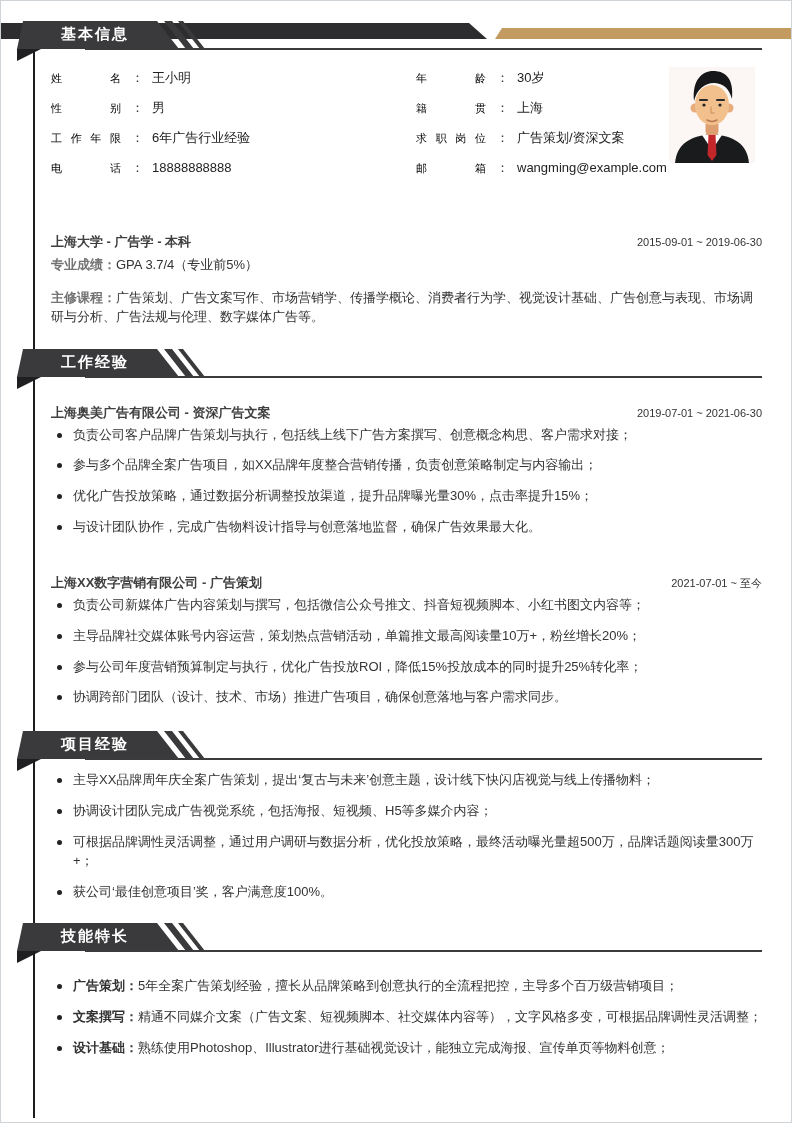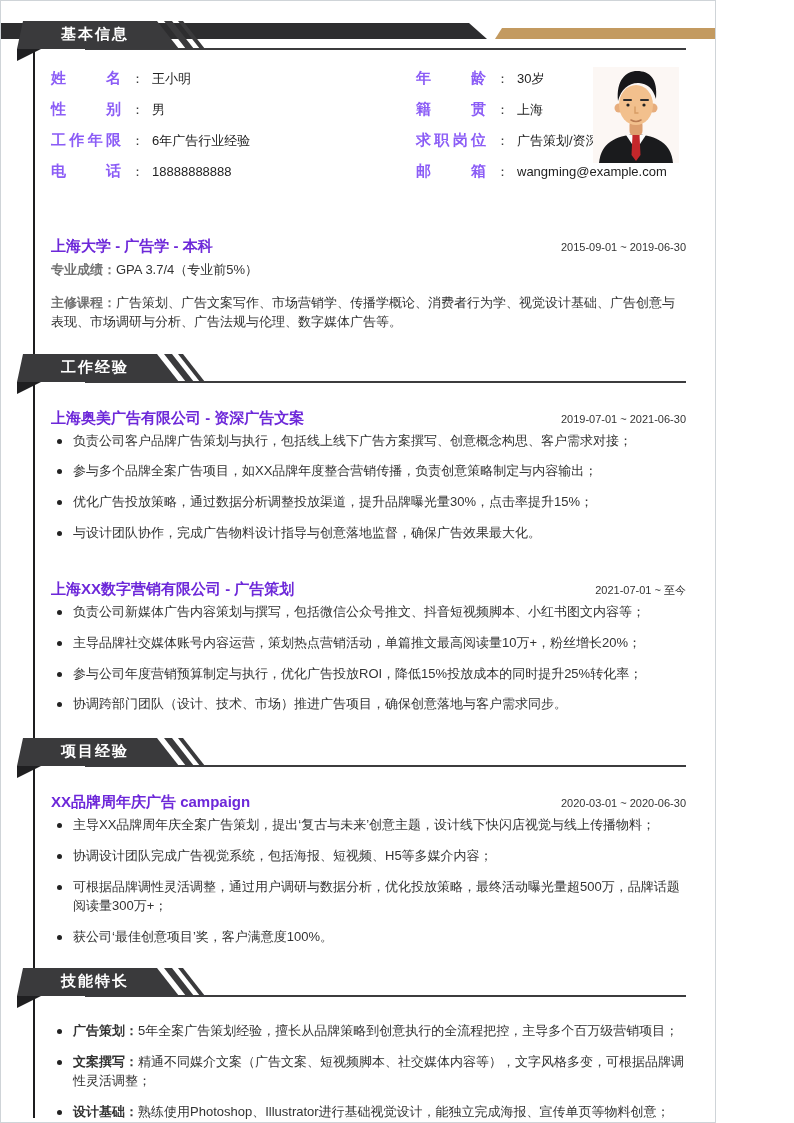--- a/index.html
+++ b/index.html
@@ -1,49 +1,49 @@
 <!DOCTYPE html>
 <html lang="zh"><head>
 <meta charset="utf-8">
 <style>
   html,body{margin:0;padding:0;background:#fff;}
   .page{
-    position:relative;width:716px;height:1123px;box-sizing:border-box;
+    position:relative;width:792px;height:1123px;box-sizing:border-box;
     background:#fff;border:1px solid #cfd4d8;overflow:hidden;
     font-family:"Liberation Sans","DejaVu Sans",sans-serif;
     color:#333;font-size:13px;
   }
   
   .top-dark{position:absolute;top:22px;left:0;width:486px;height:16px;background:#2d2d2f;
     clip-path:polygon(0 0,calc(100% - 18px) 0,100% 100%,0 100%);}
   .top-gold{position:absolute;top:27px;left:494px;right:0;height:11px;background:#c39a60;
     clip-path:polygon(7px 0,100% 0,100% 100%,0 100%);}
   
   .vline{position:absolute;left:32px;top:38px;bottom:4px;width:2px;background:#1c1c1e;z-index:0;}
   
   .banner{position:relative;height:40px;margin:0 29px 0 14px;z-index:2;}
   .banner .rule{position:absolute;left:70px;right:0;top:27px;height:2px;background:#3c3c3e;z-index:1;}
   .banner svg{position:absolute;left:0;top:0;z-index:2;}
   .banner-label{position:absolute;left:24px;top:4px;width:112px;text-align:center;
     color:#fff;font-weight:bold;font-size:15px;letter-spacing:2px;z-index:3;}
   
   .content{margin:0 29px 0 50px;position:relative;z-index:1;}
   .row-head{display:flex;justify-content:space-between;align-items:baseline;margin:15px 0 4px 0;}
-  .row-head b{font-size:15px;color:#6d28d9;}
+  .row-head b{font-size:13px;color:#404040;}
   .date{font-size:11px;color:#333;font-weight:normal;}
   .bullet{display:flex;margin:0 0 12px 0;line-height:1.45;}
   .dot{flex:none;width:5px;height:5px;border-radius:50%;background:#222;margin:7px 11px 0 6px;}
   
   .info-wrap{position:relative;margin-top:8px;}
   .info-cols{display:flex;}
   .col-l{width:365px;}
   .col-r{flex:1;}
   .f-row{display:flex;align-items:baseline;margin-bottom:12px;}
   .f-label{display:inline-block;width:70px;text-align:justify;text-align-last:justify;
-    color:#8b5cf6;font-size:15px;flex:none;font-weight:bold;}
+    color:#000000;font-size:11px;flex:none;}
   .f-colon{margin:0 8px 0 10px;color:#3a3a3a;}
   .f-value{color:#222;}
   .photo{position:absolute;right:7px;top:-2px;width:86px;height:96px;}
   
   .edu-line{margin:0 0 13px 0;line-height:1.5;}
   .edu-line b{color:#737373;}
   
   .sec-basic{margin-top:20px;}
   .sec-edu{margin-top:44px;}
   .sec-work{margin-top:22px;}
@@ -210,24 +210,20 @@
       <i class="rule"></i>
       <svg width="200" height="42" viewBox="0 0 200 42">
         <polygon points="2,28 26,28 2,40" fill="#1f1f21"></polygon>
         <polygon points="8,0 142,0 164,28 2,28" fill="#3a3a3c"></polygon>
         <polygon points="149,0 157,0 179,28 171,28" fill="#3a3a3c"></polygon>
         <polygon points="163,0 168,0 190,28 185,28" fill="#3a3a3c"></polygon>
       </svg>
       <span class="banner-label">项目经验</span>
     </div>
     <div class="content">
-      <div class="row-head">
-        <b>XX品牌周年庆广告 campaign</b>
-        <span class="date">2020-03-01 ~ 2020-06-30</span>
-      </div>
       <div class="bullet">
           <i class="dot"></i>
           <span>主导XX品牌周年庆全案广告策划，提出‘复古与未来’创意主题，设计线下快闪店视觉与线上传播物料；</span>
         </div>
       <div class="bullet">
           <i class="dot"></i>
           <span>协调设计团队完成广告视觉系统，包括海报、短视频、H5等多媒介内容；</span>
         </div>
       <div class="bullet">
           <i class="dot"></i>

